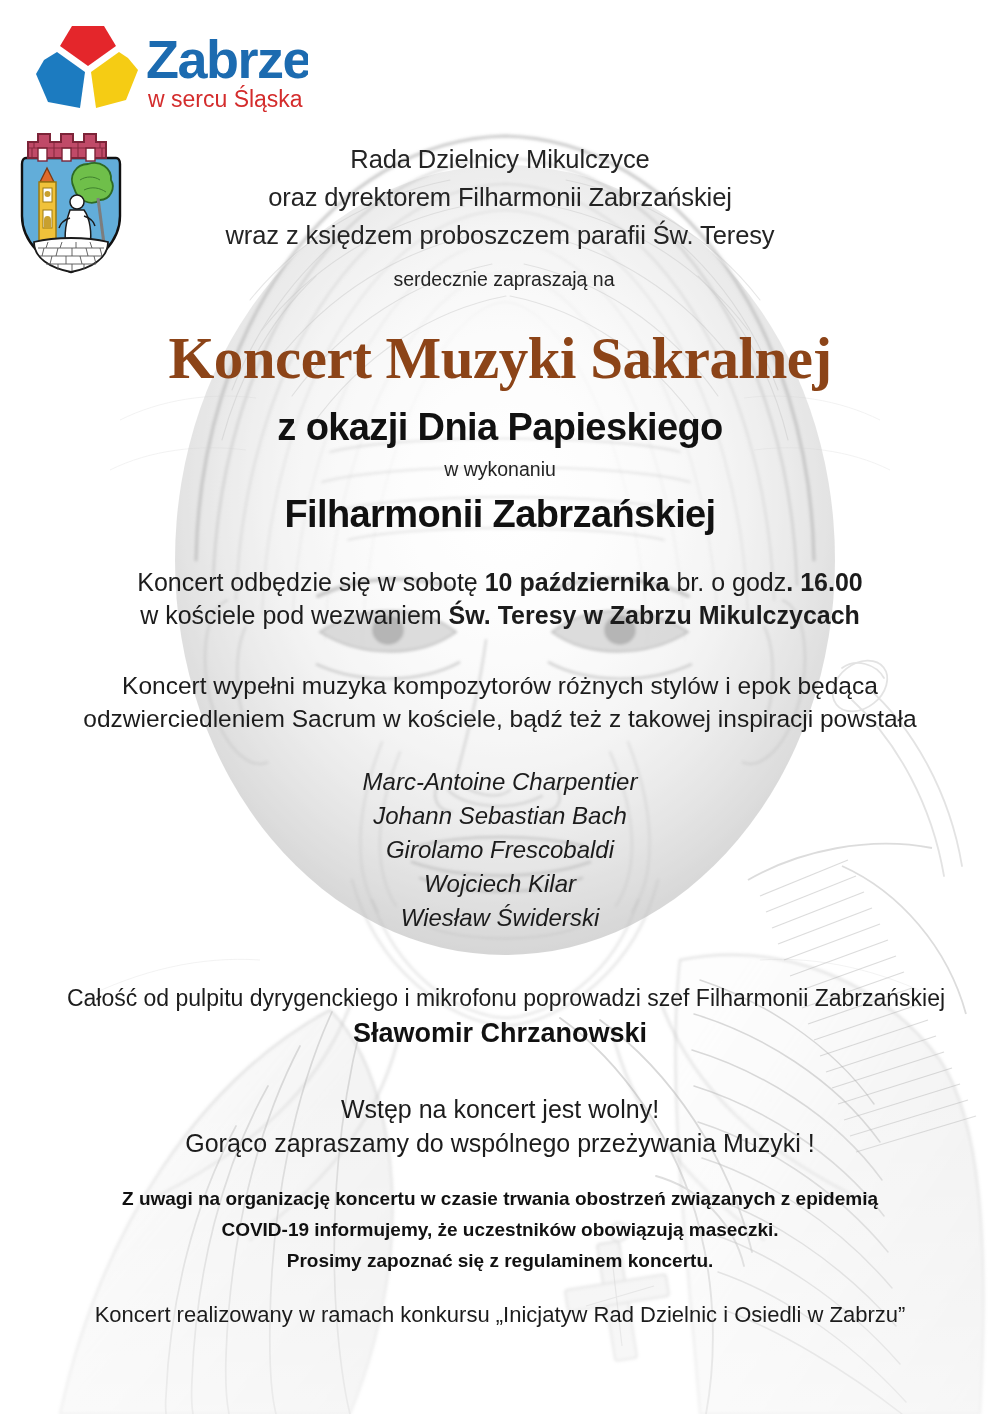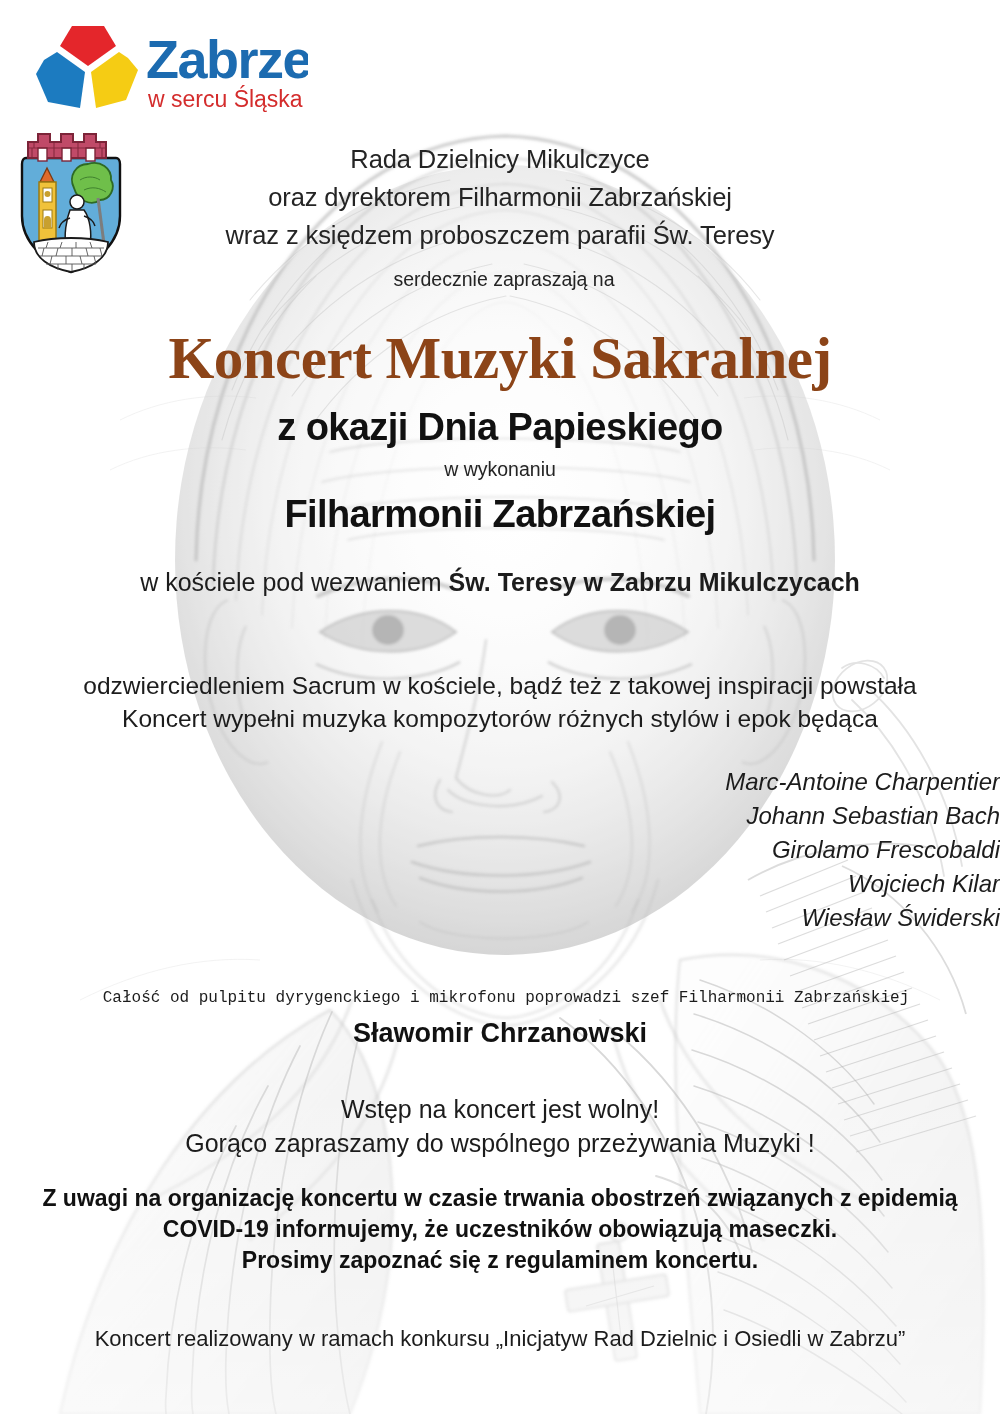--- a/index.html
+++ b/index.html
@@ -127,36 +127,35 @@
     top: 669px; left: 0; right: 0;
   }
   #program-desc .pd-line {
     font-size: 24.5px;
     line-height: 33px;
     color: #1c1c1c;
   }
 
   #composers {
     position: absolute;
-    top: 765px; left: 0; right: 0; text-align: right;
+    top: 765px; left: 0; right: 0;
   }
   #composers .composer {
     font-size: 24px;
     font-style: italic;
     line-height: 34px;
     color: #1c1c1c;
   }
 
   #conductor-intro {
     position: absolute;
     top: 984px; left: 12px; right: 0;
-    font-size: 16px;
+    font-size: 23px;
     line-height: 29px;
     color: #1c1c1c;
-    font-family: Liberation Mono, monospace;
   }
   #conductor-name {
     position: absolute;
     top: 1018px; left: 0; right: 0;
     font-size: 27px;
     font-weight: bold;
     color: #111111;
   }
 
   #free-entry {
@@ -167,33 +166,32 @@
     font-size: 25px;
     line-height: 34px;
     color: #1c1c1c;
   }
 
   #covid-notice {
     position: absolute;
     top: 1183px; left: 0; right: 0;
   }
   #covid-notice .cv-line {
-    font-size: 23px;
+    font-size: 19px;
     font-weight: bold;
     line-height: 31px;
     color: #111111;
   }
 
   #footer-note {
     position: absolute;
     top: 1300px; left: 0; right: 0;
     font-size: 22px;
     line-height: 30px;
     color: #1c1c1c;
-    margin-top: 24px;
   }
 </style>
 </head>
 <body>
 
 <div id="poster">
 
   <svg id="sketch-layer" viewBox="0 0 1000 1414" preserveAspectRatio="none" xmlns="http://www.w3.org/2000/svg">
     <defs>
       <radialGradient id="headShade" cx="50%" cy="42%" r="62%">
@@ -497,27 +495,30 @@
     <div id="main-title">Koncert Muzyki Sakralnej</div>
 
     <div id="subtitle">z okazji Dnia Papieskiego</div>
 
     <div id="performed-by-label">w wykonaniu</div>
 
     <div id="performer">Filharmonii Zabrzańskiej</div>
 
     <div id="when-where">
       <div class="ww-line">
+        <span>Koncert odbędzie się w sobotę </span><b>10 października</b><span> br. o godz</span><b>. 16.00</b>
+      </div>
+      <div class="ww-line">
         <span>w  kościele pod wezwaniem </span><b>Św. Teresy  w Zabrzu Mikulczycach</b>
       </div>
     </div>
 
     <div id="program-desc">
+      <div class="pd-line">Koncert wypełni muzyka kompozytorów różnych stylów i epok będąca</div>
       <div class="pd-line">odzwierciedleniem Sacrum  w kościele, bądź też z takowej inspiracji powstała</div>
-      <div class="pd-line">Koncert wypełni muzyka kompozytorów różnych stylów i epok będąca</div>
     </div>
 
     <div id="composers">
       <div class="composer">Marc-Antoine Charpentier</div>
       <div class="composer">Johann Sebastian Bach</div>
       <div class="composer">Girolamo Frescobaldi</div>
       <div class="composer">Wojciech Kilar</div>
       <div class="composer">Wiesław Świderski</div>
     </div>
 

